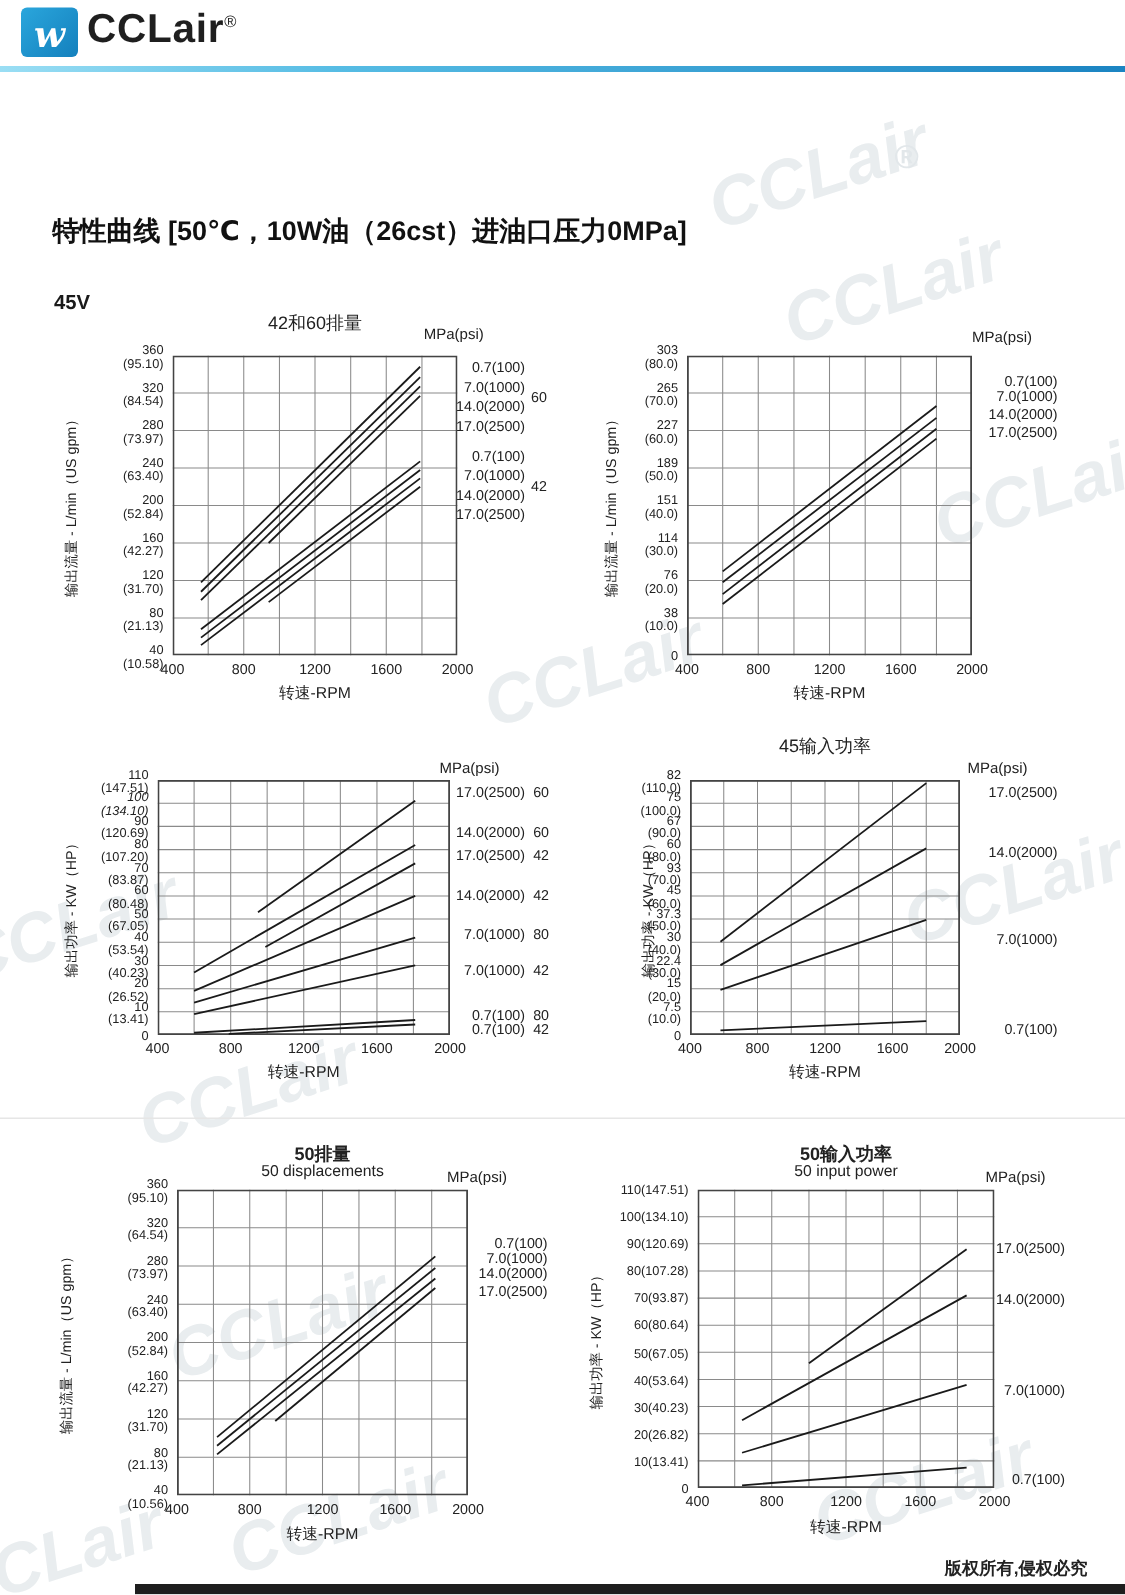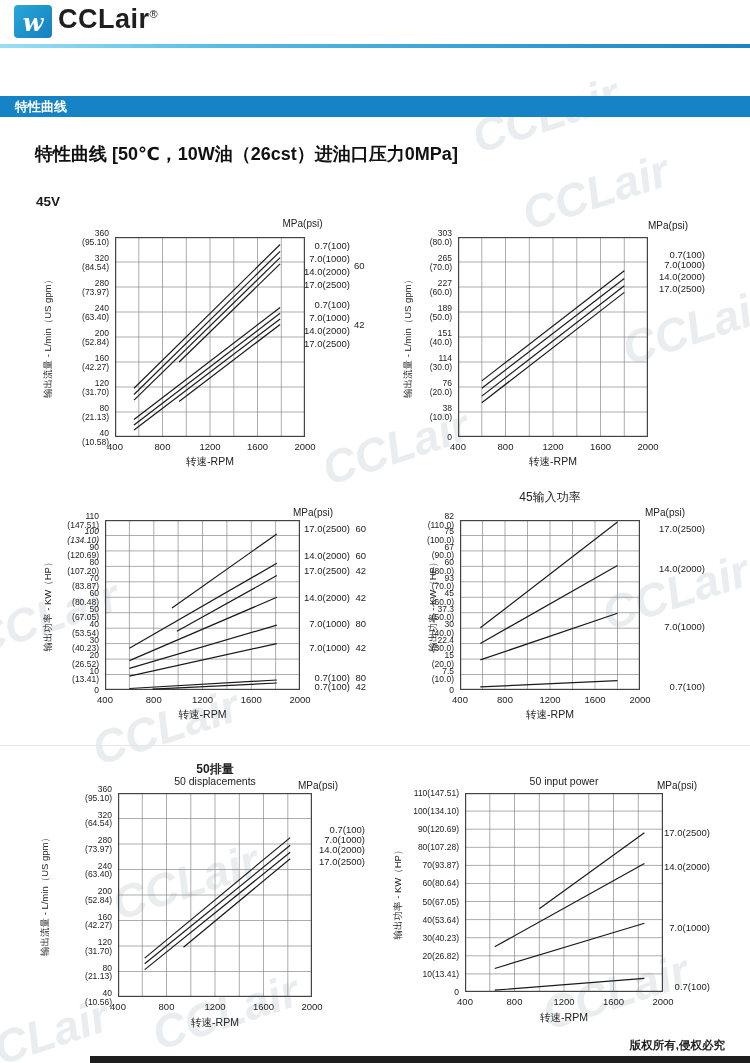--- a/index.html
+++ b/index.html
@@ -64,30 +64,28 @@
   <div class="wm" style="left:-40px;top:1010px;">CCLair</div>
 
   <div class="hdr">
     <div class="logo-box">
       <div class="logo-w">w</div>
     </div>
     <div class="brand"><span>CCLair</span><sup>®</sup></div>
   </div>
   <div class="hdr-line"></div>
 
-  <div class="secbar">
-    <span>特性曲线</span>
-  </div>
 
   <div class="main-title">特性曲线 [50℃，10W油（26cst）进油口压力0MPa]</div>
   <div class="model">45V</div>
 
   <div class="divider"></div>
 
   <figure class="chart" style="left:30px;top:203px;width:345px;height:270px;margin:0;">
+    <div class="c-title" style="left:85px;top:4px;width:190px;">42和60排量</div>
     <div class="c-ltitle" style="left:230px;top:15px;width:85px;">MPa(psi)</div>
     <div class="c-ylabel" style="left:-72px;top:127px;width:180px;">输出流量 - L/min（US gpm）</div>
     <div class="plot" style="left: 85px; top: 34px; width: 190px; height: 200px;">
         <svg width="190" height="200" viewBox="0 0 190 200" xmlns="http://www.w3.org/2000/svg">
           <line x1="23.8" y1="0" x2="23.8" y2="200" stroke="#8a8a8a" stroke-width="0.7"></line>
           <line x1="47.5" y1="0" x2="47.5" y2="200" stroke="#8a8a8a" stroke-width="0.7"></line>
           <line x1="71.3" y1="0" x2="71.3" y2="200" stroke="#8a8a8a" stroke-width="0.7"></line>
           <line x1="95.0" y1="0" x2="95.0" y2="200" stroke="#8a8a8a" stroke-width="0.7"></line>
           <line x1="118.8" y1="0" x2="118.8" y2="200" stroke="#8a8a8a" stroke-width="0.7"></line>
           <line x1="142.5" y1="0" x2="142.5" y2="200" stroke="#8a8a8a" stroke-width="0.7"></line>
@@ -556,20 +554,21 @@
       </div>
       <div class="lrow" style="left: 255px; top: 87.12px; width: 80px;">
         <span class="lp">14.0(2000)</span>
       </div>
       <div class="lrow" style="left: 255px; top: 99.36px; width: 80px;">
         <span class="lp">17.0(2500)</span>
       </div>
     </figure>
 
   <figure class="chart" style="left:385px;top:758px;width:365px;height:282px;margin:0;">
+    <div class="c-title" style="left:80px;top:3px;width:198px;font-weight:700;">50输入功率</div>
     <div class="c-sub" style="left:80px;top:17px;width:198px;">50 input power</div>
     <div class="c-ltitle" style="left:252px;top:22px;width:80px;">MPa(psi)</div>
     <div class="c-ylabel" style="left:-77px;top:128px;width:180px;">输出功率 - KW（HP）</div>
     <div class="plot" style="left: 80px; top: 35px; width: 198px; height: 199px;">
         <svg width="198" height="199" viewBox="0 0 198 199" xmlns="http://www.w3.org/2000/svg">
           <line x1="24.8" y1="0" x2="24.8" y2="199" stroke="#8a8a8a" stroke-width="0.7"></line>
           <line x1="49.5" y1="0" x2="49.5" y2="199" stroke="#8a8a8a" stroke-width="0.7"></line>
           <line x1="74.3" y1="0" x2="74.3" y2="199" stroke="#8a8a8a" stroke-width="0.7"></line>
           <line x1="99.0" y1="0" x2="99.0" y2="199" stroke="#8a8a8a" stroke-width="0.7"></line>
           <line x1="123.8" y1="0" x2="123.8" y2="199" stroke="#8a8a8a" stroke-width="0.7"></line>

